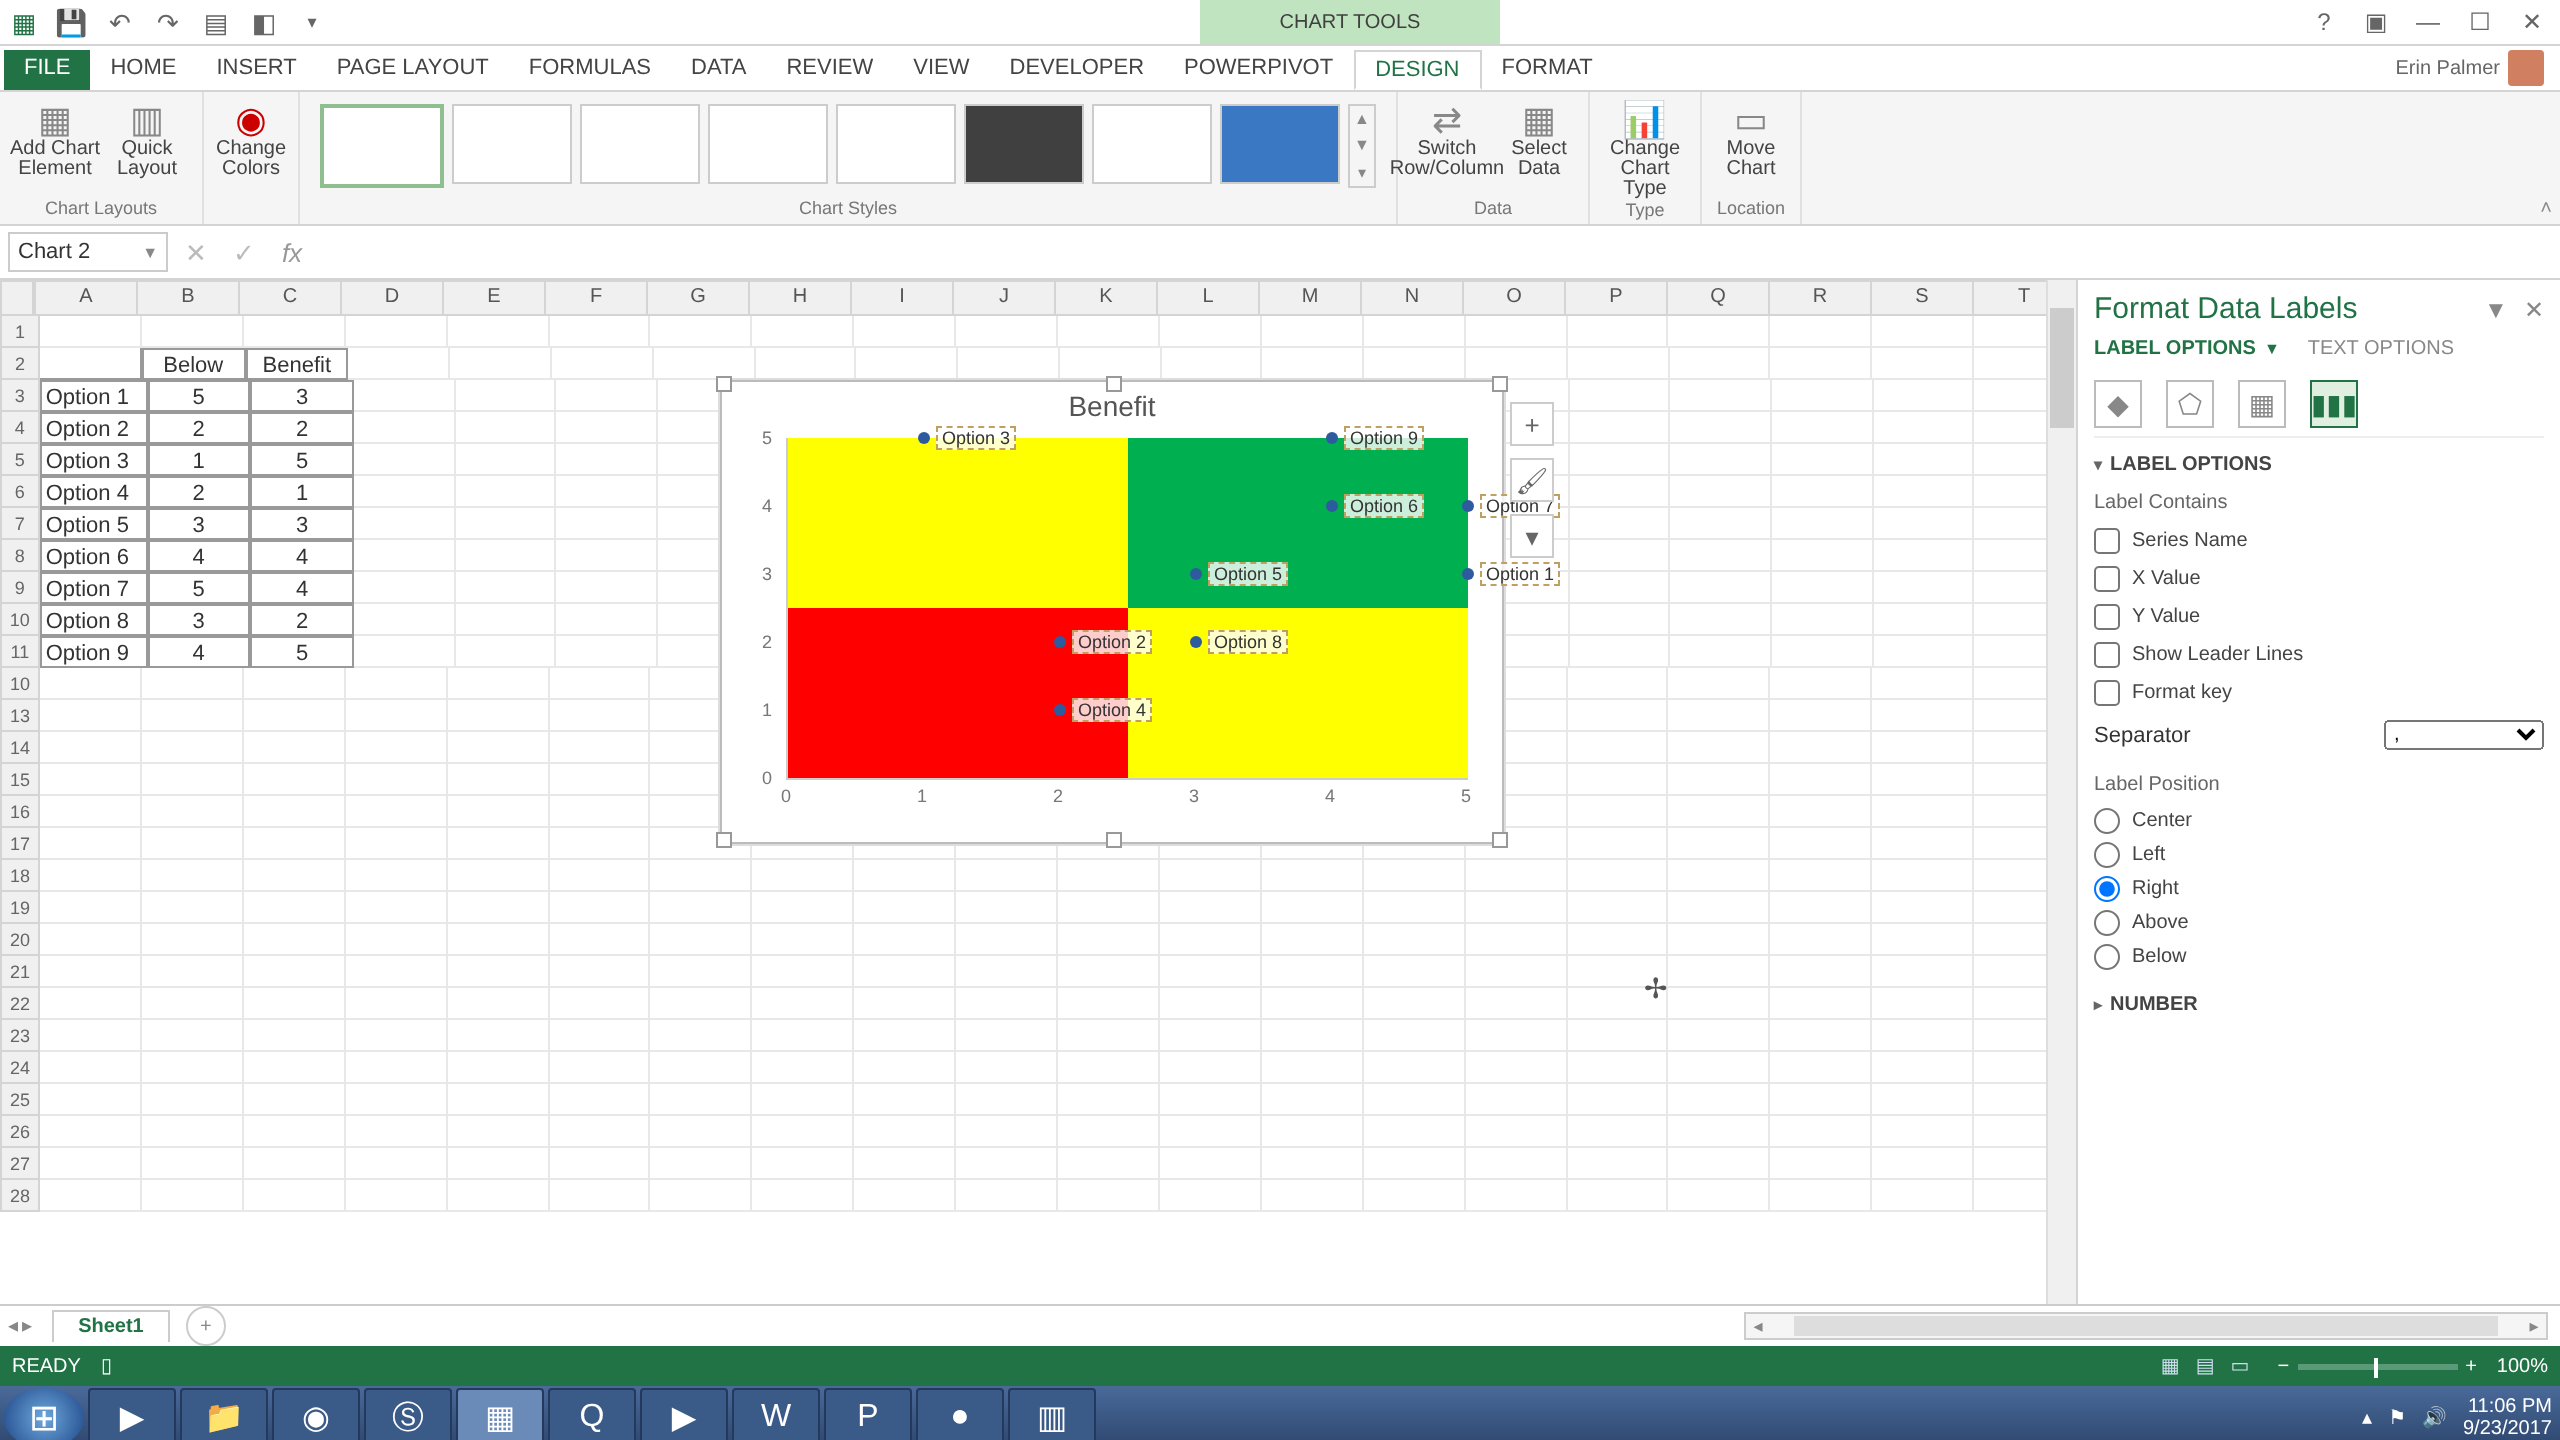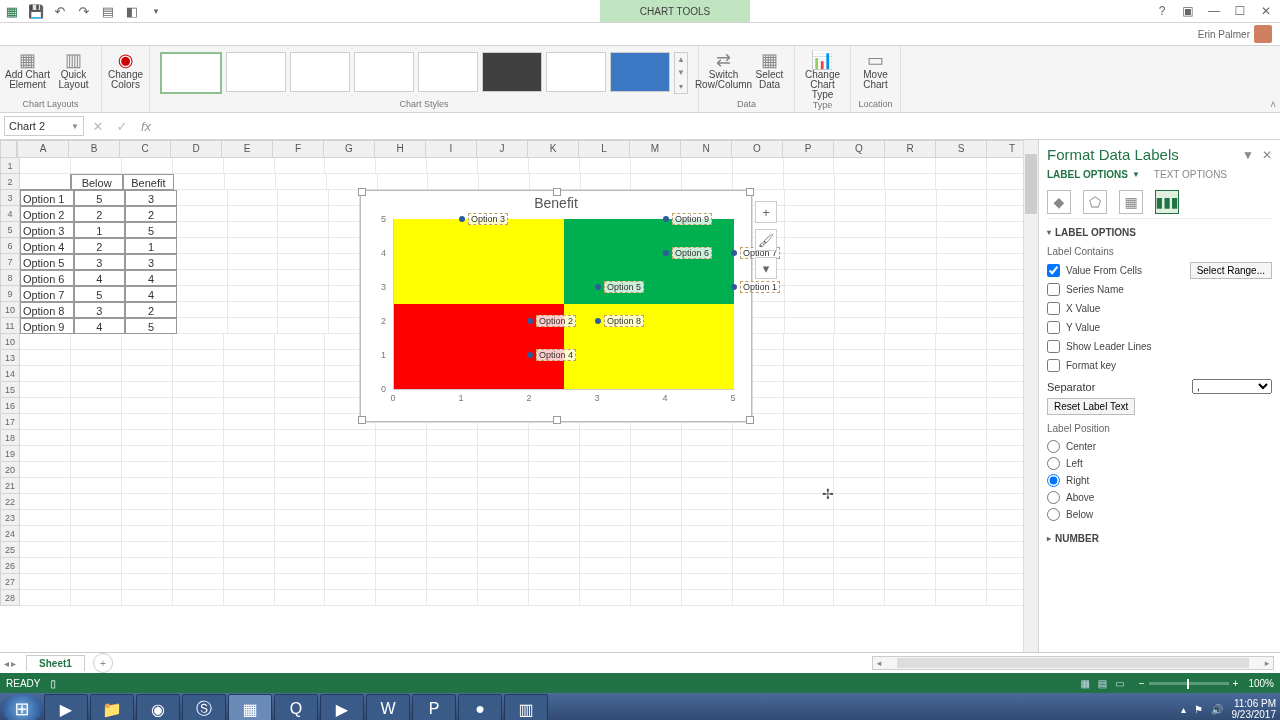--- a/index.html
+++ b/index.html
@@ -117,20 +117,34 @@
   <div class="wctl">
     <span>?</span>
     <span>▣</span>
     <span>—</span>
     <span>☐</span>
     <span>✕</span>
   </div>
 </div>
 
 <div class="tabs">
+  <div id="tabs-container" style="display:flex">
+      <div class="tab file">FILE</div>
+      <div class="tab">HOME</div>
+      <div class="tab">INSERT</div>
+      <div class="tab">PAGE LAYOUT</div>
+      <div class="tab">FORMULAS</div>
+      <div class="tab">DATA</div>
+      <div class="tab">REVIEW</div>
+      <div class="tab">VIEW</div>
+      <div class="tab">DEVELOPER</div>
+      <div class="tab">POWERPIVOT</div>
+      <div class="tab active">DESIGN</div>
+      <div class="tab">FORMAT</div>
+    </div>
   <div class="user">
     <span>Erin Palmer</span>
     <span class="av"></span>
   </div>
 </div>
 
 <div class="ribbon">
   <div class="rgroup" style="width:102px">
     <div style="display:flex">
       <div class="rbig">
@@ -958,27 +972,20 @@
       <div>◆</div>
       <div>⬠</div>
       <div>▦</div>
       <div class="active">▮▮▮</div>
     </div>
     <div class="sect">
         <span class="tri">▾</span>
         <span>LABEL OPTIONS</span>
       </div>
     <div class="sub">Label Contains</div>
-    <div style="display:flex;justify-content:space-between;align-items:center">
-      <label class="chk">
-          <input type="checkbox" checked="" style="">
-          <span>Value From Cells</span>
-        </label>
-      <button>Select Range...</button>
-    </div>
     <label class="chk">
         <input type="checkbox" style="">
         <span>Series Name</span>
       </label>
     <label class="chk">
         <input type="checkbox" style="">
         <span>X Value</span>
       </label>
     <label class="chk">
         <input type="checkbox" style="">
@@ -989,21 +996,20 @@
         <span>Show Leader Lines</span>
       </label>
     <label class="chk">
         <input type="checkbox" style="">
         <span>Format key</span>
       </label>
     <div class="seprow">
       <span>Separator</span>
       <select><option>,</option></select>
     </div>
-    <div><button>Reset Label Text</button></div>
     <div class="sub" style="margin-top:8px">Label Position</div>
     <label class="rad">
         <input type="radio" name="lp" style="">
         <span>Center</span>
       </label>
     <label class="rad">
         <input type="radio" name="lp" style="">
         <span>Left</span>
       </label>
     <label class="rad">

